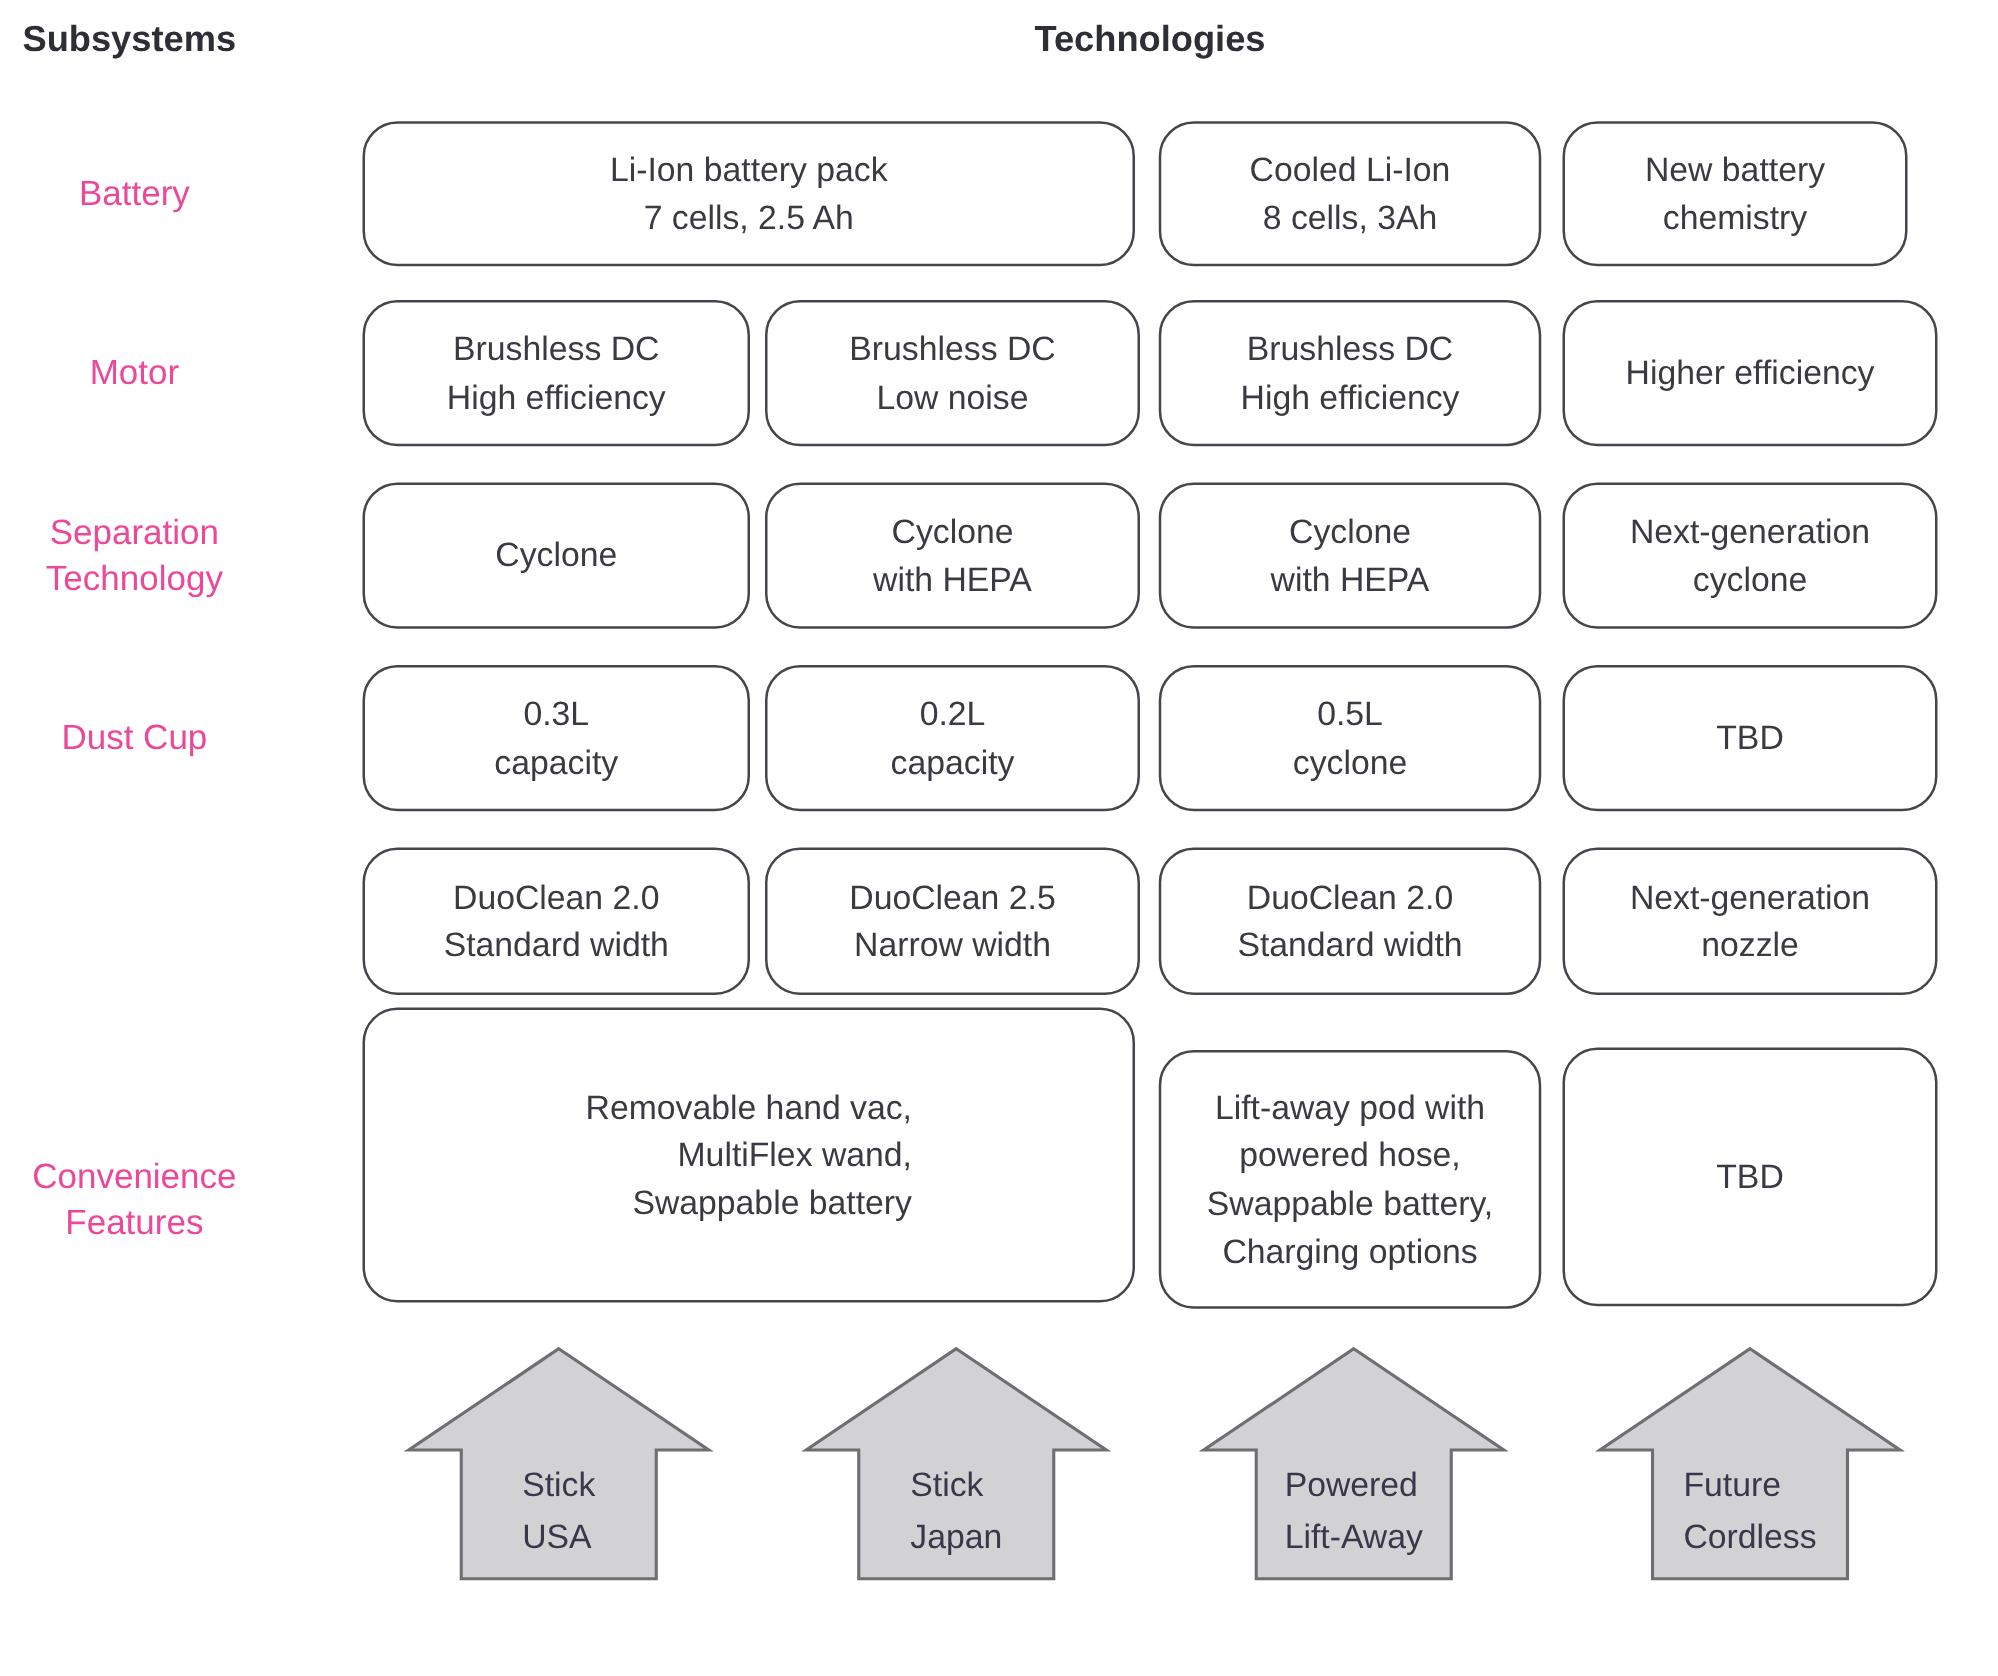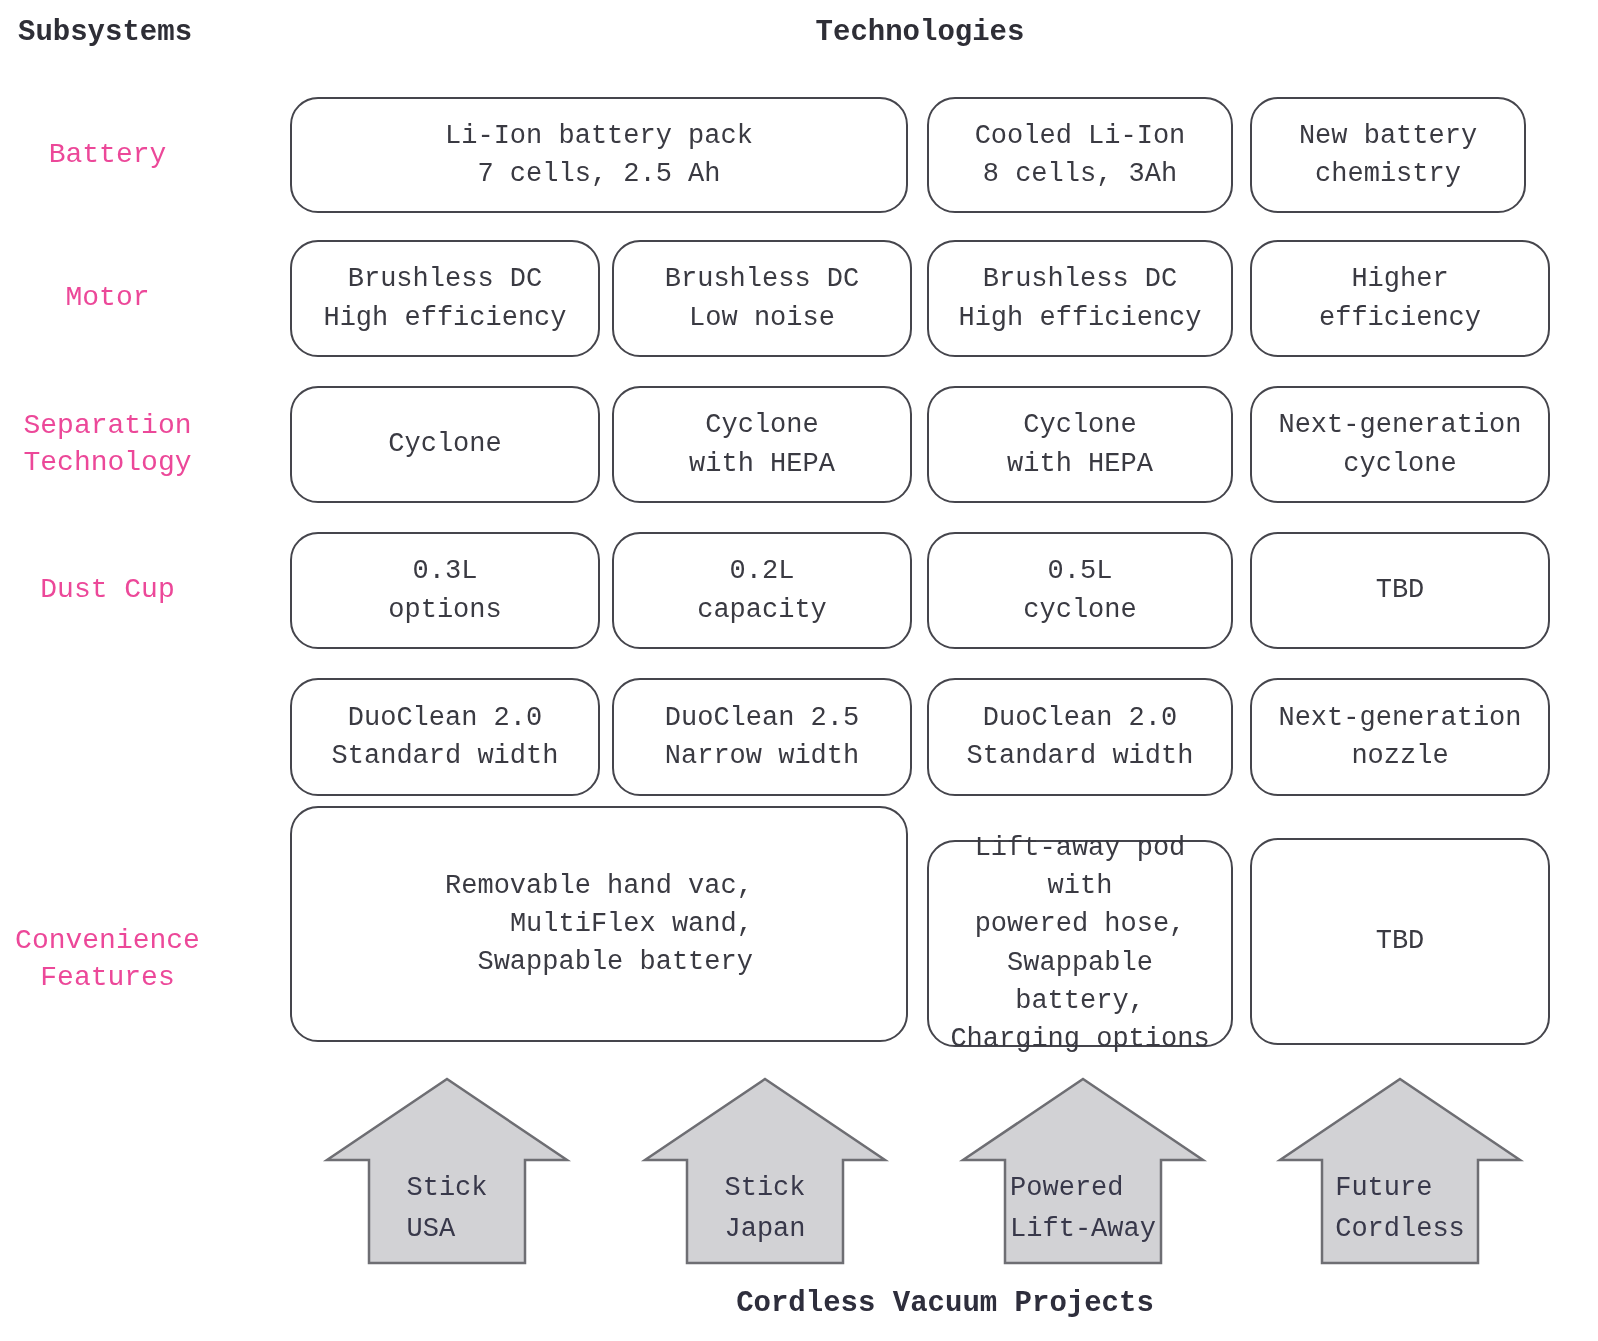--- a/index.html
+++ b/index.html
@@ -1,21 +1,21 @@
 <!DOCTYPE html>
 <html><head>
 <meta charset="utf-8">
 <style>
   html, body { margin: 0; padding: 0; background: #ffffff; }
   #canvas {
     position: relative;
     width: 1598px;
     height: 1341px;
     background: #ffffff;
-    font-family: Liberation Mono, monospace;
+    font-family: Liberation Sans, sans-serif;
     color: #3a3a42;
     overflow: hidden;
   }
   .hdr {
     position: absolute;
     font-size: 29px;
     font-weight: bold;
     color: #2e2e36;
     white-space: nowrap;
   }
@@ -112,21 +112,21 @@
 
   <div class="box" style="left:290px;  top:386px; width:310px; height:117px;">Cyclone</div>
   <div class="box" style="left:612px;  top:386px; width:300px; height:117px;">Cyclone
 with HEPA</div>
   <div class="box" style="left:927px;  top:386px; width:306px; height:117px;">Cyclone
 with HEPA</div>
   <div class="box" style="left:1250px; top:386px; width:300px; height:117px;">Next-generation
 cyclone</div>
 
   <div class="box" style="left:290px;  top:532px; width:310px; height:117px;">0.3L
-options</div>
+capacity</div>
   <div class="box" style="left:612px;  top:532px; width:300px; height:117px;">0.2L
 capacity</div>
   <div class="box" style="left:927px;  top:532px; width:306px; height:117px;">0.5L
 cyclone</div>
   <div class="box" style="left:1250px; top:532px; width:300px; height:117px;">TBD</div>
 
   <div class="box" style="left:290px;  top:678px; width:310px; height:118px;">DuoClean 2.0
 Standard width</div>
   <div class="box" style="left:612px;  top:678px; width:300px; height:118px;">DuoClean 2.5
 Narrow width</div>
@@ -169,15 +169,14 @@
   </div>
 
   <div class="arrow-wrap" style="left:1275px; top:1076px;">
     <svg width="250" height="190" viewBox="0 0 250 190">
       <polygon class="arrow-shape" points="125,3 245,84 203,84 203,187 47,187 47,84 5,84"></polygon>
     </svg>
     <div class="arrow-label">Future
 Cordless</div>
   </div>
 
-  <div class="footer">Cordless Vacuum Projects</div>
 
 </div>
 
 </body></html>

